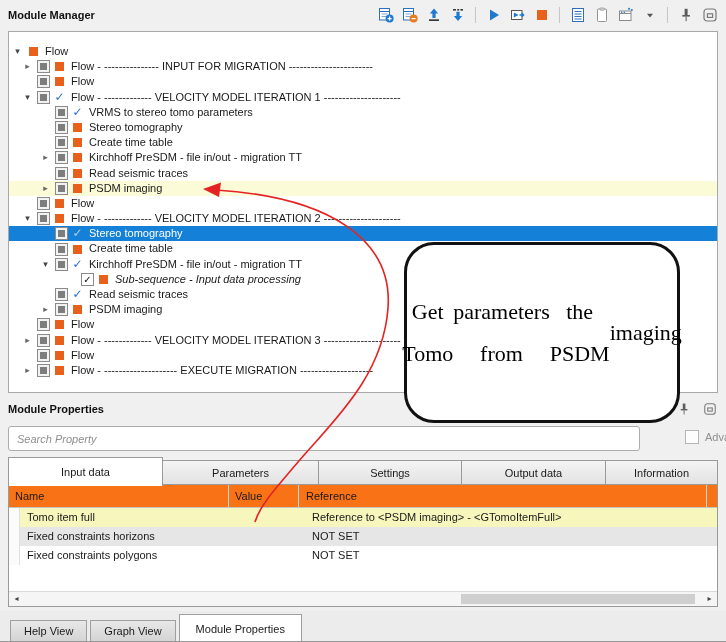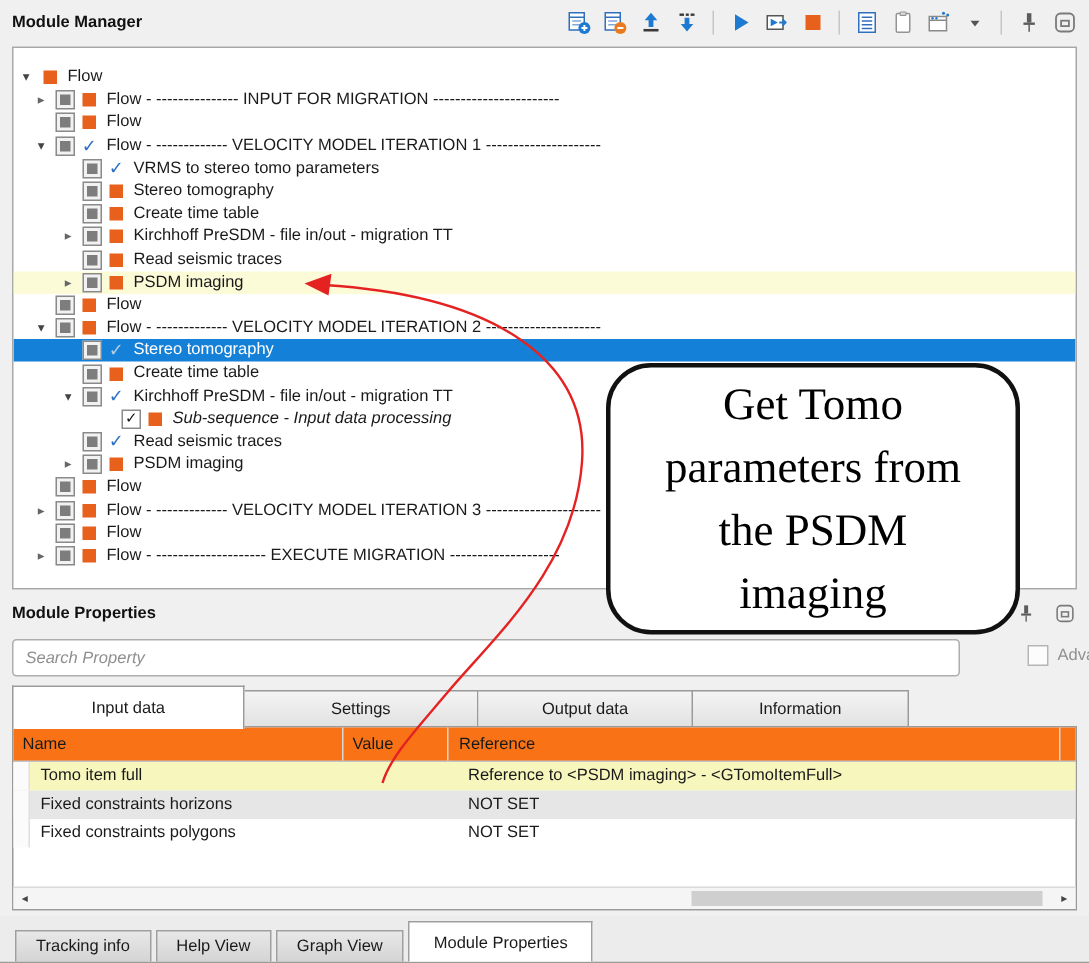--- a/index.html
+++ b/index.html
@@ -32,22 +32,22 @@
   .trow .st.chk{color:#2b6fc4;font-weight:bold;font-size:12px;}
   .trow .st.chk-muted{color:#b6cde2;font-weight:bold;font-size:12px;}
   .trow .lbl{margin-left:4px;padding-left:2px;}
   .trow .lbl.it{font-style:italic;}
   .trow.hl-yellow{background:#fbfbd8;}
   .trow.hl-selected{background:#1580d7;color:#fff;}
 
   
   .callout{position:absolute;left:404px;top:242px;width:276px;height:181px;background:#fff;
     border:3px solid #111;border-radius:30px;z-index:40;box-sizing:border-box;
-    display:flex;flex-direction:column;align-items:center;justify-content:center;
-    font-family:"Liberation Serif","DejaVu Serif",serif;font-size:30px;color:#000;line-height:42px;text-align:center;}
+    display:flex;flex-direction:row;align-items:center;justify-content:center;
+    font-family:"Liberation Serif","DejaVu Serif",serif;font-size:22px;color:#000;line-height:42px;text-align:center;}
 
   
   .arrow-svg{position:absolute;left:0;top:0;width:726px;height:642px;z-index:45;pointer-events:none;}
 
   
   .mp-bar{position:absolute;left:0;top:396px;width:726px;height:26px;display:flex;align-items:center;
     justify-content:space-between;padding:0 8px;box-sizing:border-box;}
   .mp-icons{display:flex;align-items:center;gap:9px;}
   .mp-icons .tb-icon svg{width:14px;height:14px;}
 
@@ -445,20 +445,23 @@
       <span class="box"></span>
       <span>Advanced</span>
     </span>
   </div>
 
   <div class="tabs" id="tabs">
       <div class="tab active">
         <span>Input data</span>
       </div>
       <div class="tab">
+        <span>Parameters</span>
+      </div>
+      <div class="tab">
         <span>Settings</span>
       </div>
       <div class="tab">
         <span>Output data</span>
       </div>
       <div class="tab">
         <span>Information</span>
       </div>
     </div>
 
@@ -493,23 +496,20 @@
       </div>
     <div class="hscroll">
       <span class="hs-btn" style="left:1px">◂</span>
       <span class="hs-btn" style="right:1px">▸</span>
       <span class="hs-thumb"></span>
     </div>
   </div>
 
   <div class="btabs" id="btabs">
       <div class="btab">
-        <span>Tracking info</span>
-      </div>
-      <div class="btab">
         <span>Help View</span>
       </div>
       <div class="btab">
         <span>Graph View</span>
       </div>
       <div class="btab active">
         <span>Module Properties</span>
       </div>
     </div>
 </div>

